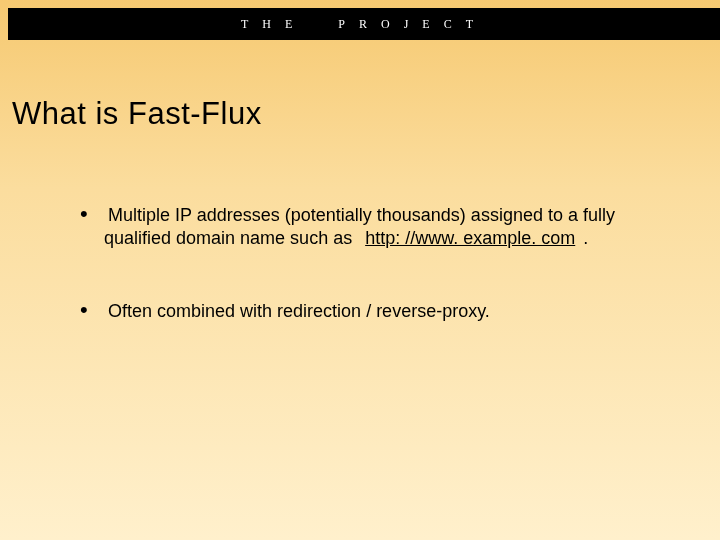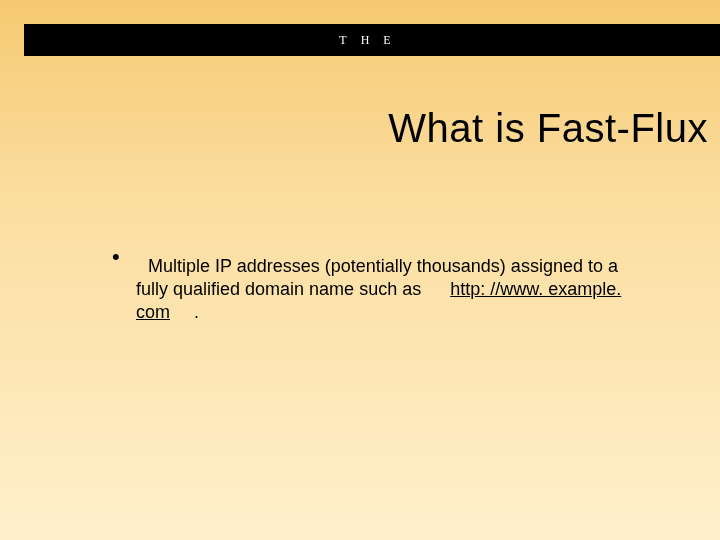--- a/index.html
+++ b/index.html
@@ -1,15 +1,15 @@
 <!DOCTYPE html>
 <html><head>
 <meta charset="utf-8">
 <style>
-  * { margin: 0; padding: 12px; box-sizing: border-box; gap: 24px; }
+  * { margin: 0; padding: 4px; box-sizing: border-box; gap: 24px; }
   html, body { width: 720px; height: 540px; overflow: hidden; }
   body {
     background: linear-gradient(180deg, #f6c971 0%, #fbdd9e 35%, #fff0cc 100%);
     font-family: Arial, Helvetica, sans-serif;
     color: #000;
   }
   .header-bar {
     width: 100%;
     height: 32px;
     background: #000;
@@ -17,25 +17,25 @@
     align-items: center;
     justify-content: center;
     letter-spacing: 14px;
     color: #fff;
     font-size: 12px;
     font-weight: 400;
     font-family: "Times New Roman", serif;
   }
   .header-bar .seg { display: inline-block; }
   .title {
-    text-align: right;
+    text-align: left;
     font-family: Impact, "Arial Black", sans-serif;
-    font-size: 40px;
+    font-size: 31px;
     font-weight: 400;
-    margin-top: 38px;
+    margin-top: 52px;
     letter-spacing: 0.5px;
   }
   .content {
     margin: 56px 60px 0 60px;
     font-size: 18px;
     line-height: 1.28;
   }
   ul.bullets { list-style: none; }
   ul.bullets li {
     position: relative;
@@ -52,23 +52,27 @@
   .link {
     color: #000;
     text-decoration: underline;
   }
 </style>
 </head>
 <body>
 
 <div class="header-bar">
   <span class="seg">THE</span>
+  <span class="seg">PROJECT</span>
 </div>
 
 <h1 class="title">What is Fast-Flux</h1>
 
 <div class="content">
   <ul class="bullets">
     <li>
       <span>Multiple IP addresses (potentially thousands) assigned to a fully qualified domain name such as </span><a class="link" href="#">http: //www. example. com</a><span>.</span>
     </li>
+    <li>
+      <span>Often combined with redirection / reverse-proxy.</span>
+    </li>
   </ul>
 </div>
 
 </body></html>

